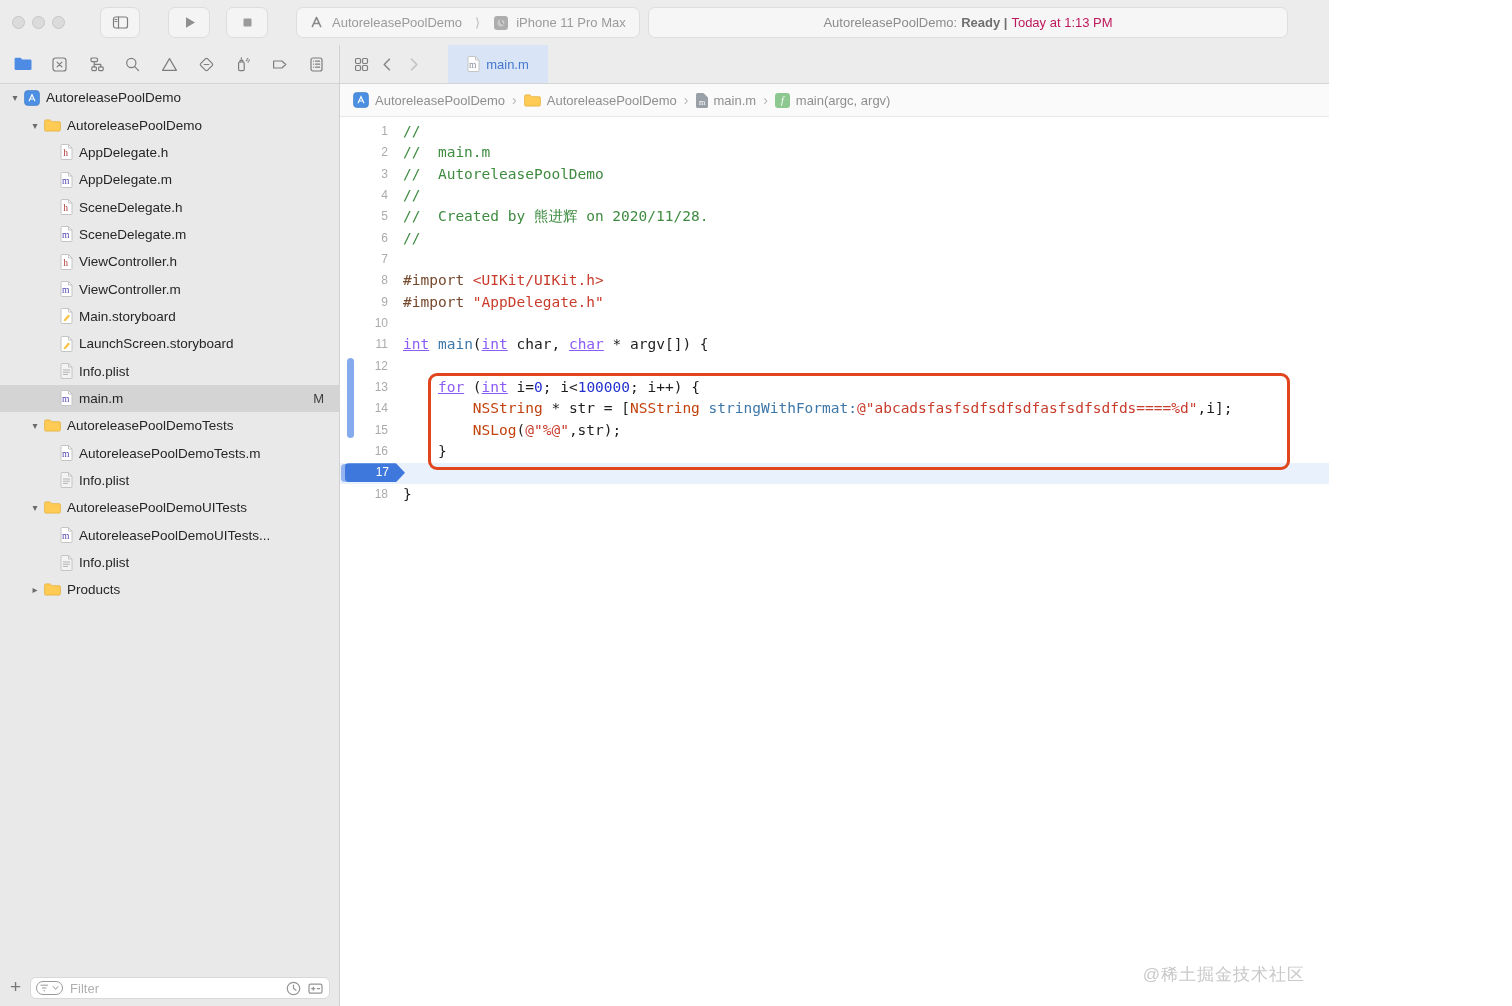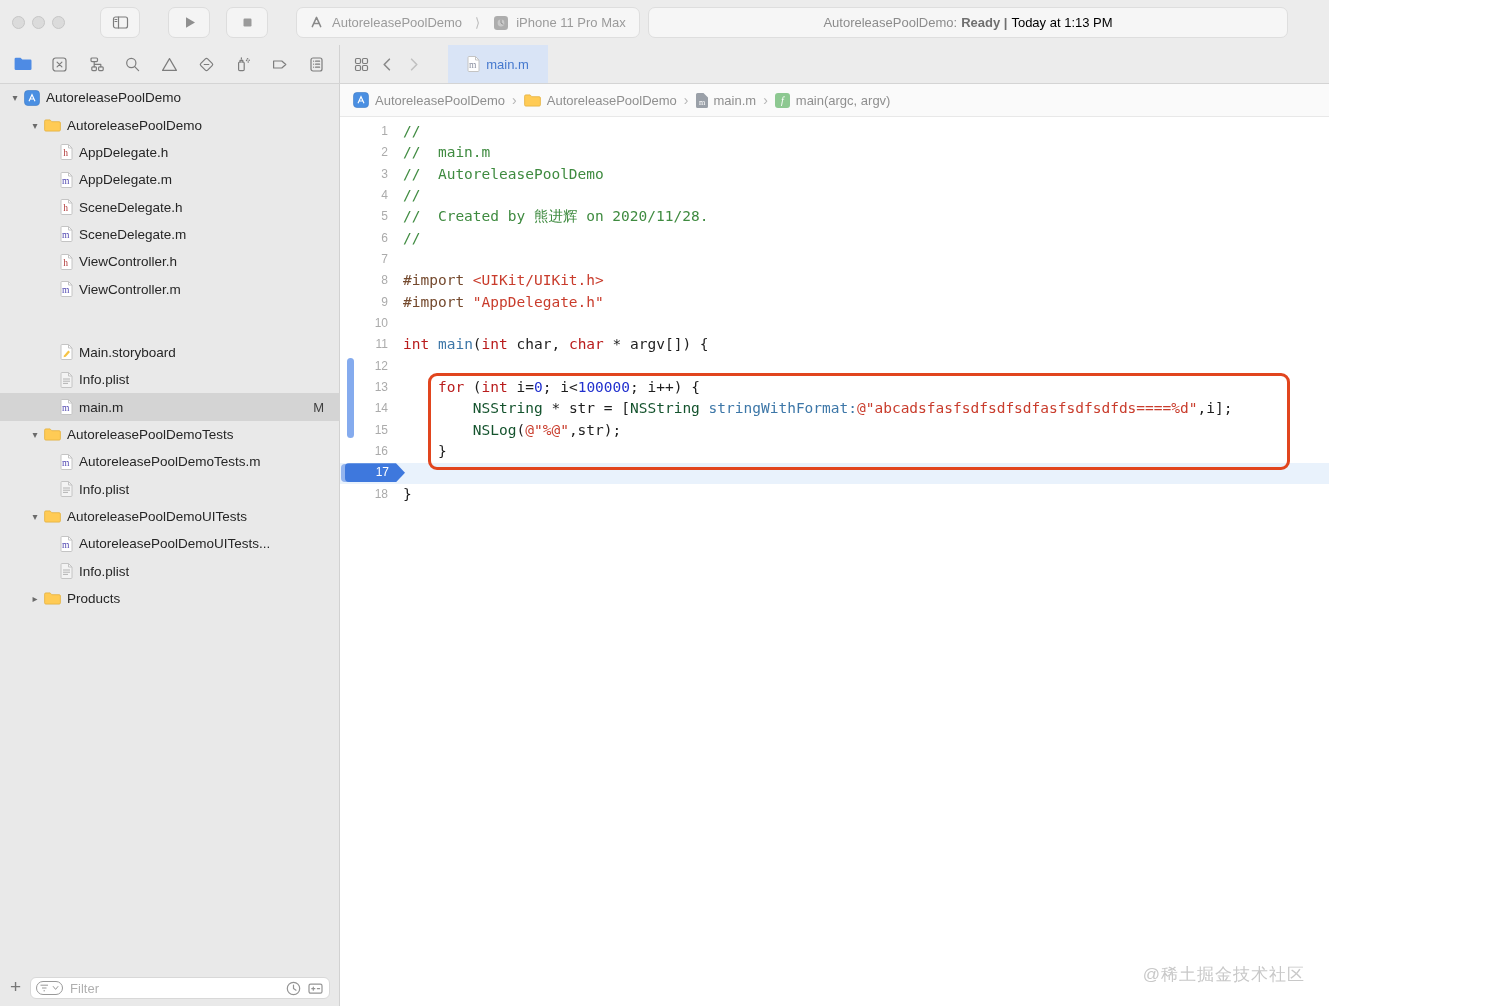--- a/index.html
+++ b/index.html
@@ -10,21 +10,21 @@
   
   .toolbar{position:absolute;left:0;top:0;width:1512px;height:45px;background:#ECECEC;}
   .traffic{position:absolute;left:12px;top:16px;display:flex;gap:7px;}
   .light{width:13px;height:13px;border-radius:50%;background:#DBDBDB;border:1px solid #C6C6C6;}
   .tbtn{position:absolute;top:7px;height:31px;border-radius:7px;background:#F4F4F4;border:1px solid #DDDDDD;display:flex;align-items:center;justify-content:center;}
   .pill{position:absolute;top:7px;height:31px;border-radius:7px;background:#F6F6F6;border:1px solid #DEDEDE;display:flex;align-items:center;font-size:13px;color:#9B9B9B;}
   .pill .sep{color:#BDBDBD;font-size:13px;margin:0 6px;}
   .status-pill{justify-content:center;gap:4px;}
   .status-name{color:#8C8C8C;}
   .status-ready{color:#6F6F6F;font-weight:bold;}
-  .status-time{color:#000000;}
+  .status-time{color:#be185d;}
 
   
   .subbar{position:absolute;left:0;top:45px;width:1512px;height:39px;background:#ECECEC;border-bottom:1px solid #D4D4D4;display:flex;}
   .nav-icons{width:340px;height:100%;display:flex;align-items:center;justify-content:space-between;padding:0 11px;border-right:1px solid #D2D2D2;}
   .nav-ic{display:flex;align-items:center;justify-content:center;width:24px;height:24px;}
   .tab-zone{flex:1;display:flex;align-items:center;height:100%;}
   .tz-ic{display:flex;align-items:center;justify-content:center;width:26px;height:100%;}
   .tab{height:100%;min-width:100px;padding:0 14px;background:#D9E4F6;display:flex;align-items:center;justify-content:center;gap:6px;margin-left:22px;}
   .tab-label{font-size:13px;color:#4679CE;}
   .tz-right{margin-left:auto;display:flex;align-items:center;gap:10px;padding-right:14px;}
@@ -49,21 +49,21 @@
   .breadcrumb{position:absolute;left:340px;top:84px;width:1172px;height:33px;background:#FAFAFA;border-bottom:1px solid #E8E8E8;display:flex;align-items:center;padding-left:13px;gap:7px;font-size:13px;color:#8F8F8F;}
   .bc-chev{color:#B5B5B5;font-size:14px;}
   .bc-item{display:flex;align-items:center;gap:6px;}
 
   .codepane{position:absolute;left:340px;top:117px;width:998px;height:889px;background:#FFF;overflow:hidden;font-family:"DejaVu Sans Mono","Liberation Mono",monospace;padding-top:4px;}
   .cline{display:flex;height:21.35px;line-height:21.35px;font-size:14.5px;}
   .cline.hl{background:#E9F2FC;}
   .gut{flex:0 0 48px;text-align:right;font-size:12px;color:#ABABAB;font-family:"Liberation Sans",sans-serif;}
   .ltext{padding-left:15px;white-space:pre;}
   .s-comment{color:#3F8B40;} .s-preproc{color:#74492D;} .s-string{color:#C93C2C;}
-  .s-number{color:#2130CE;} .s-keyword{color:#b91c1c;} .s-type{color:#14532d;margin-top:15px;}
+  .s-number{color:#2130CE;} .s-keyword{color:#8b5cf6;text-decoration:underline;} .s-type{color:#c2410c;margin-top:15px;}
   .s-func{color:#3D77A8;} .s-plain{color:#1E1E1E;}
 
   .annotation-box{position:absolute;left:88px;top:256px;width:862px;height:97px;border:3.5px solid #E1451E;border-radius:9px;pointer-events:none;}
   .changebar{position:absolute;left:6.5px;top:241px;width:7px;height:80px;border-radius:3.5px;background:#85ABEE;}
   .bp-back{position:absolute;left:1px;top:347px;width:11px;height:17.5px;border-radius:4px;background:#93B4EE;}
   .bp-badge{position:absolute;left:5px;top:346.2px;width:60px;height:19px;background:#3E78DD;border-radius:4px 0 0 4px;clip-path:polygon(0 0,85% 0,100% 50%,85% 100%,0 100%);color:#FFF;font-size:12px;line-height:19px;text-align:right;padding-right:16px;font-family:"Liberation Sans",sans-serif;}
 
   .minimap{position:absolute;left:1338px;top:117px;width:174px;height:889px;background:#FCFCFC;border-left:1px solid #DCDCDC;}
   .mm-view{position:absolute;left:1px;top:0;width:173px;height:158px;background:#EDEDED;}
   .mm-bar{position:absolute;height:2.3px;border-radius:1px;opacity:.8;}
@@ -334,29 +334,39 @@
         <div class="trow" style="padding-left: 60px;">
           <span class="ticon">
             <svg width="13" height="16" viewBox="0 0 13 16">
               <path d="M1 1.5 A1 1 0 0 1 2 .5 H8.5 L12 4 V14.5 a1 1 0 0 1 -1 1 H2 a1 1 0 0 1 -1 -1 Z" fill="#fff" stroke="#C4C4C4"></path>
               <path d="M8.5 .5 V4 H12" fill="none" stroke="#C4C4C4"></path>
               <text x="5.6" y="12" font-size="9.5" font-family="Liberation Serif,serif" fill="#4F46B0" text-anchor="middle">m</text>
             </svg>
           </span>
           <span class="tlabel">ViewController.m</span>
         </div>
-        <div class="trow" style="padding-left: 60px; margin-top: 36px;">
+        <div class="trow" style="padding-left: 60px;">
           <span class="ticon">
             <svg width="13" height="16" viewBox="0 0 13 16">
               <path d="M1 1.5 A1 1 0 0 1 2 .5 H8.5 L12 4 V14.5 a1 1 0 0 1 -1 1 H2 a1 1 0 0 1 -1 -1 Z" fill="#fff" stroke="#C4C4C4"></path>
               <path d="M8.5 .5 V4 H12" fill="none" stroke="#C4C4C4"></path>
               <path d="M4 11.4 L8.3 6.4 l1.7 1.5 L5.8 12.8 l-2.2 .5 z" fill="#F6C344"></path>
             </svg>
           </span>
           <span class="tlabel">Main.storyboard</span>
+        </div>
+        <div class="trow" style="padding-left: 60px;">
+          <span class="ticon">
+            <svg width="13" height="16" viewBox="0 0 13 16">
+              <path d="M1 1.5 A1 1 0 0 1 2 .5 H8.5 L12 4 V14.5 a1 1 0 0 1 -1 1 H2 a1 1 0 0 1 -1 -1 Z" fill="#fff" stroke="#C4C4C4"></path>
+              <path d="M8.5 .5 V4 H12" fill="none" stroke="#C4C4C4"></path>
+              <path d="M4 11.4 L8.3 6.4 l1.7 1.5 L5.8 12.8 l-2.2 .5 z" fill="#F6C344"></path>
+            </svg>
+          </span>
+          <span class="tlabel">LaunchScreen.storyboard</span>
         </div>
         <div class="trow" style="padding-left: 60px;">
           <span class="ticon">
             <svg width="13" height="16" viewBox="0 0 13 16">
               <path d="M1 1.5 A1 1 0 0 1 2 .5 H8.5 L12 4 V14.5 a1 1 0 0 1 -1 1 H2 a1 1 0 0 1 -1 -1 Z" fill="#F3F3F3" stroke="#C4C4C4"></path>
               <path d="M8.5 .5 V4 H12" fill="none" stroke="#C4C4C4"></path>
               <path d="M3 7 h7 M3 9.2 h7 M3 11.4 h5" stroke="#ABABAB" stroke-width=".9"></path>
             </svg>
           </span>
           <span class="tlabel">Info.plist</span>

